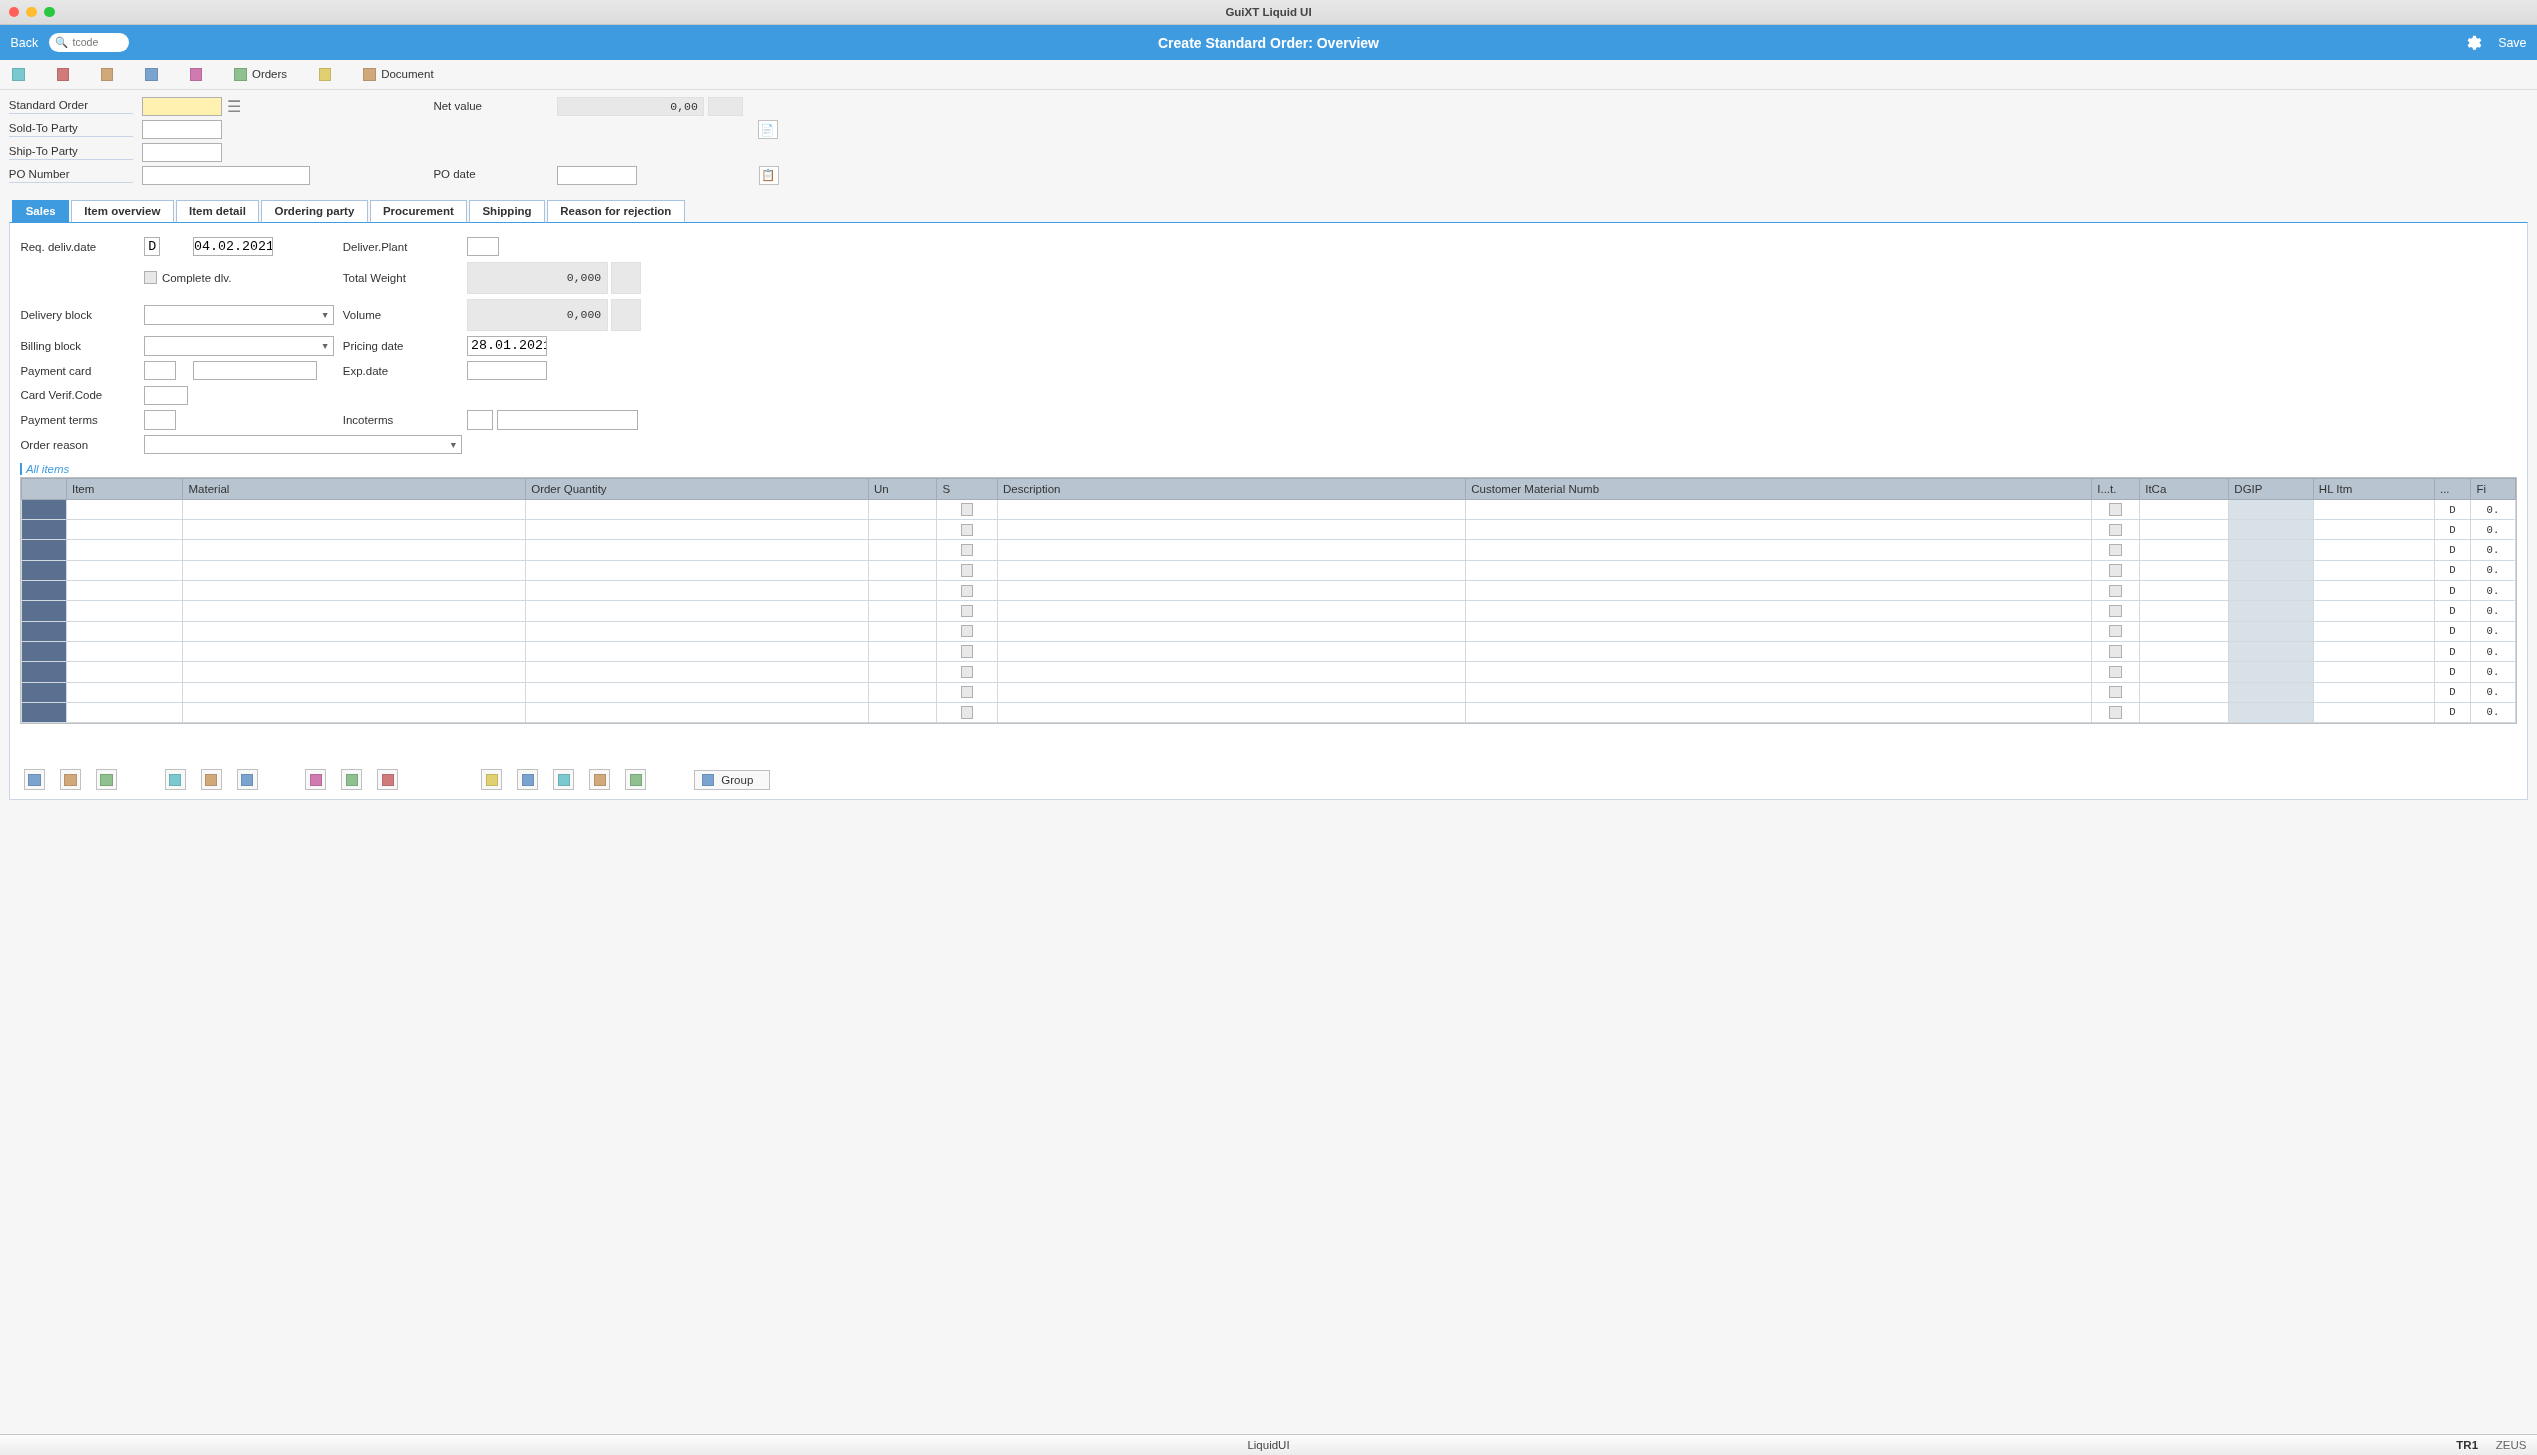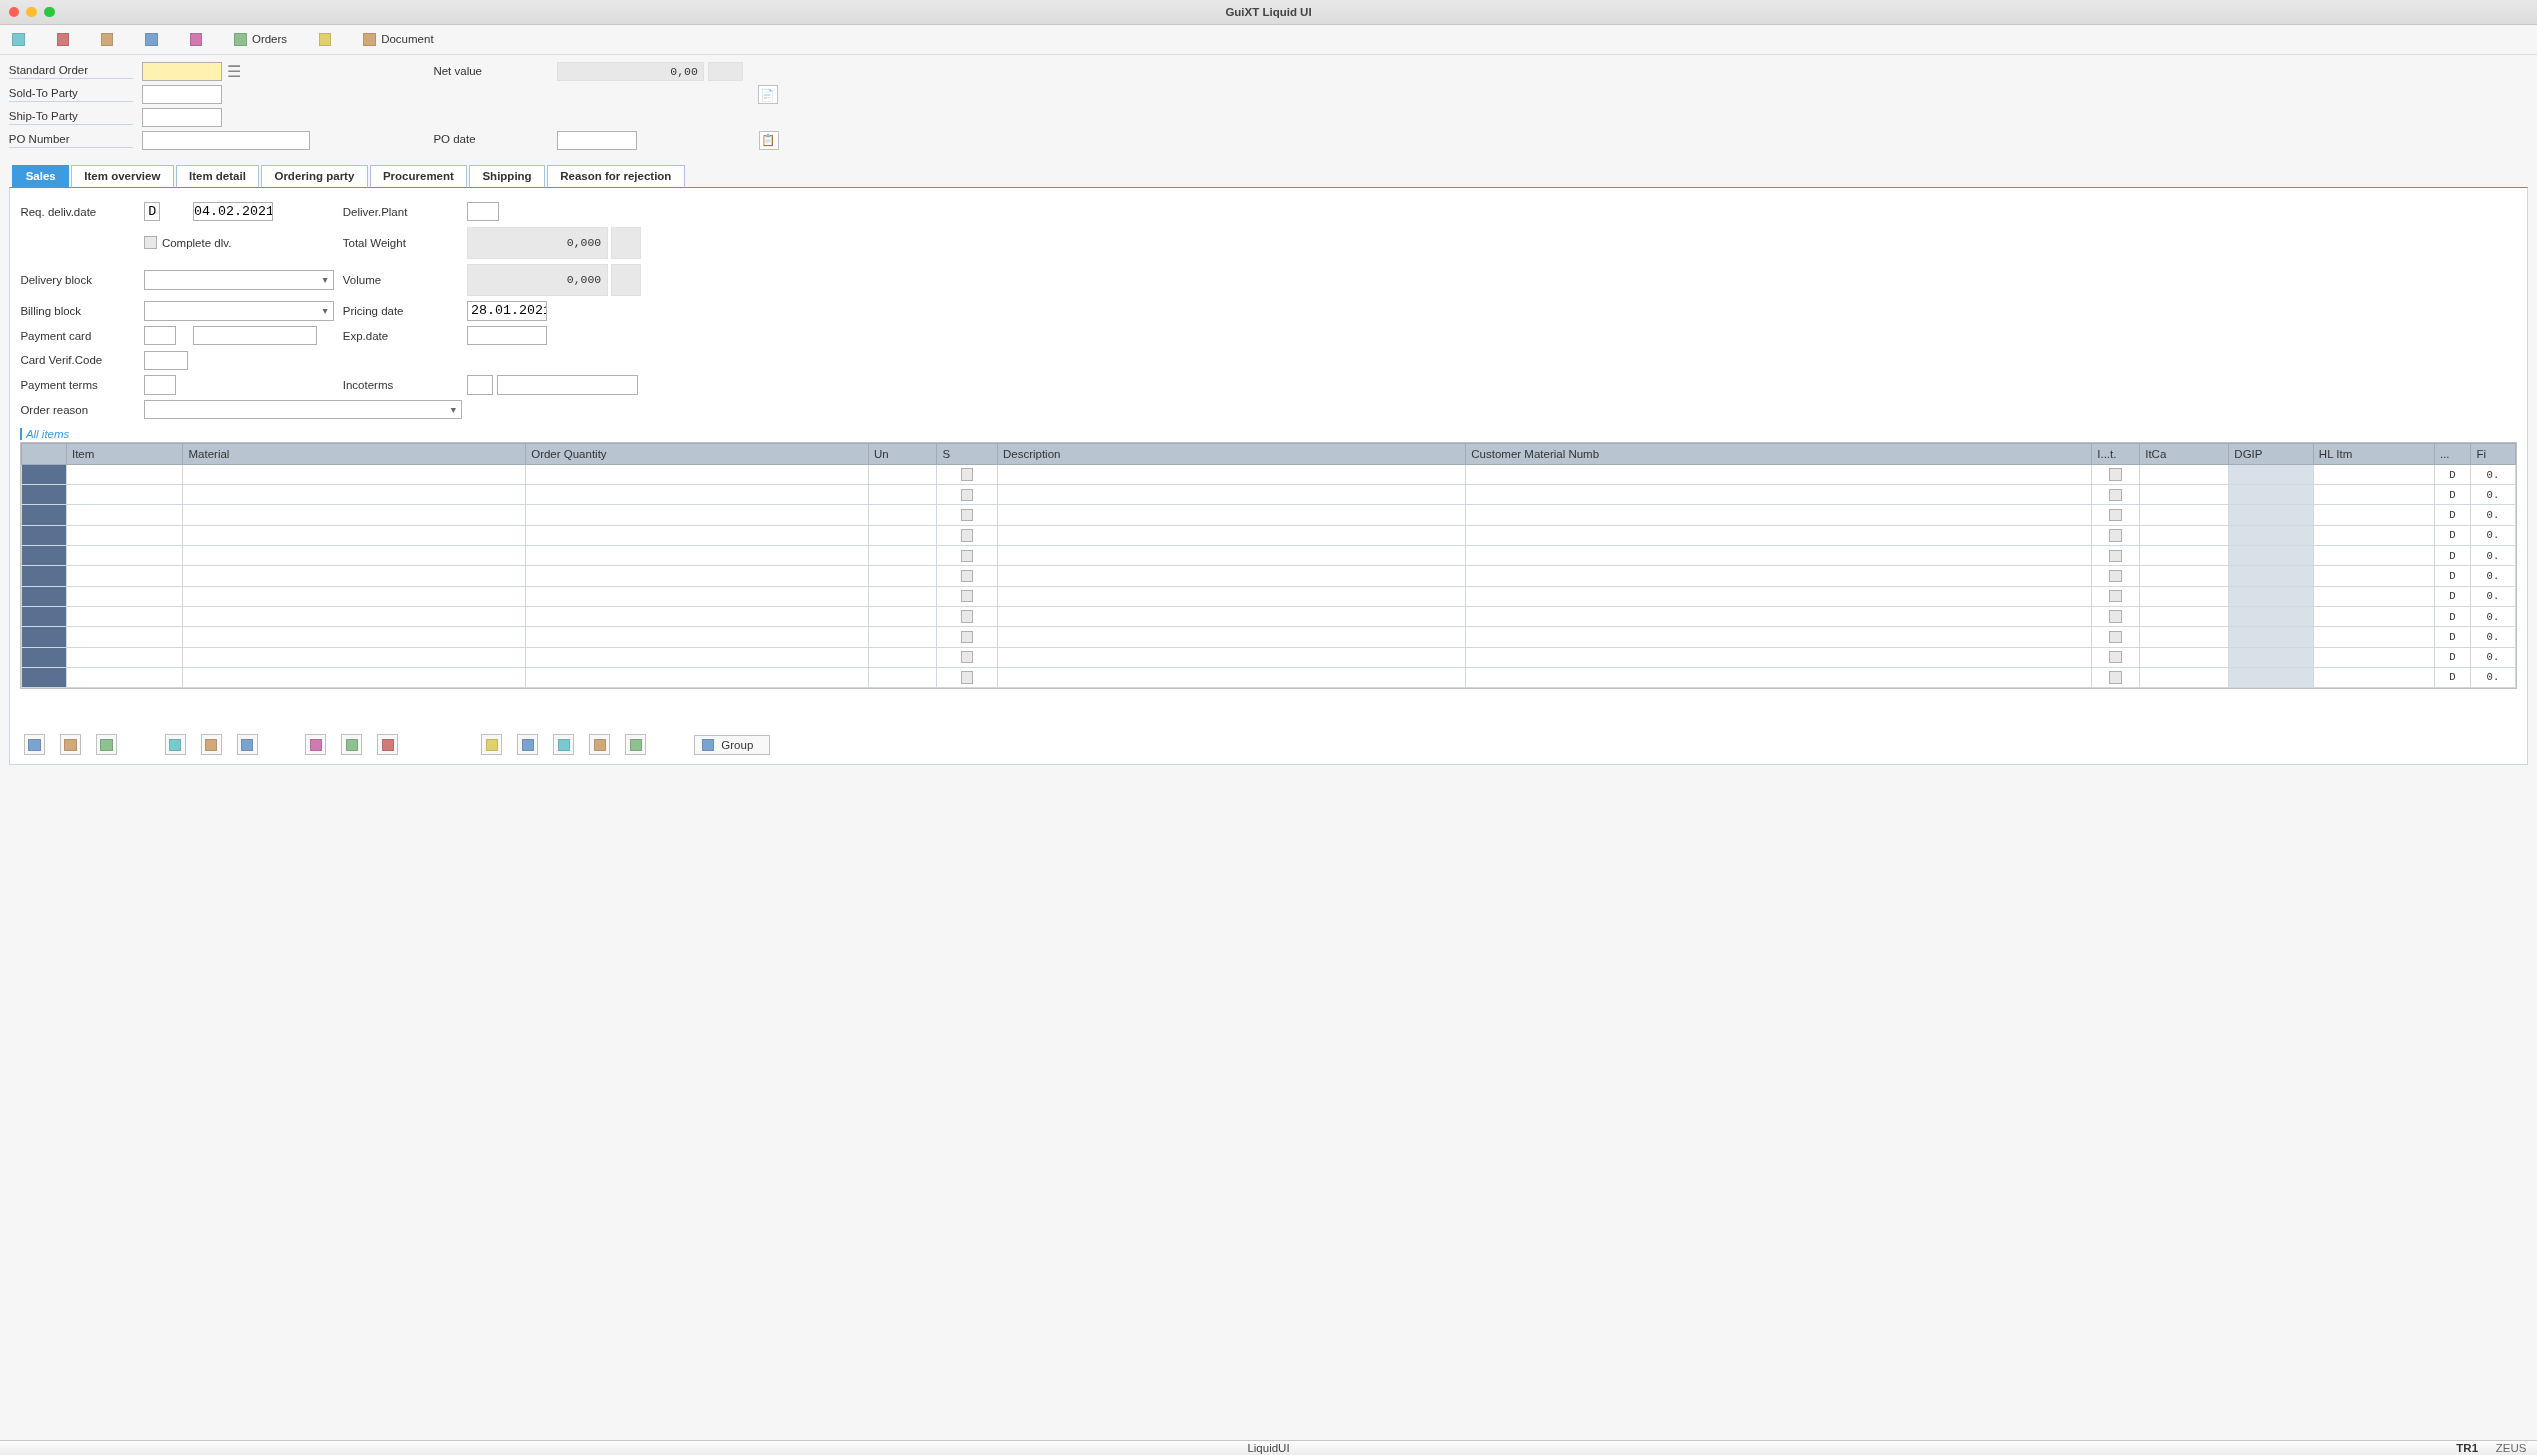--- a/index.html
+++ b/index.html
@@ -302,21 +302,21 @@
   border: 0.9px solid #c0c0c0;
   background: #f8f8f8;
   padding: 2.7px 16px 2.7px 7px;
   display: flex;
   align-items: center;
   gap: 7px;
   cursor: pointer;
 }
 
 .statusbar {
-  height: 15px;
+  height: 21px;
   background: linear-gradient(#fdfdfd, #ececec);
   border-top: 0.9px solid #c6c6c6;
   display: flex;
   align-items: center;
   position: relative;
   padding: 0 10.6px;
 }
 .status-center {
   position: absolute;
   left: 50%;
@@ -338,20 +338,34 @@
 <div class="window">
   <div class="titlebar">
     <div class="traffic-lights">
       <div class="traffic-light tl-red"></div>
       <div class="traffic-light tl-yellow"></div>
       <div class="traffic-light tl-green"></div>
     </div>
     <div class="titlebar-title">GuiXT Liquid UI</div>
   </div>
 
+  <div class="header-bar">
+    <span class="back-btn">Back</span>
+    <div class="search-wrap">
+      <span class="mag">🔍</span>
+      <input type="text" placeholder="tcode" style="">
+    </div>
+    <div class="header-title">Create Standard Order: Overview</div>
+    <div class="header-right">
+      <svg class="gear" viewBox="0 0 24 24" fill="currentColor">
+        <path d="M12 8a4 4 0 100 8 4 4 0 000-8zm9.4 4a7.5 7.5 0 00-.1-1.3l2.2-1.7-2-3.5-2.6 1a7.6 7.6 0 00-2.3-1.3l-.4-2.7h-4l-.4 2.7a7.6 7.6 0 00-2.3 1.3l-2.6-1-2 3.5 2.2 1.7a7.5 7.5 0 000 2.6l-2.2 1.7 2 3.5 2.6-1a7.6 7.6 0 002.3 1.3l.4 2.7h4l.4-2.7a7.6 7.6 0 002.3-1.3l2.6 1 2-3.5-2.2-1.7c.1-.4.1-.9.1-1.3z"></path>
+      </svg>
+      <span class="save-btn">Save</span>
+    </div>
+  </div>
 
   <div class="toolbar">
     <div class="tb-btn">
         <span class="tb-icon icon-teal"></span>
       </div>
     <div class="tb-btn">
         <span class="tb-icon icon-red"></span>
       </div>
     <div class="tb-btn">
         <span class="tb-icon icon-orange"></span>

